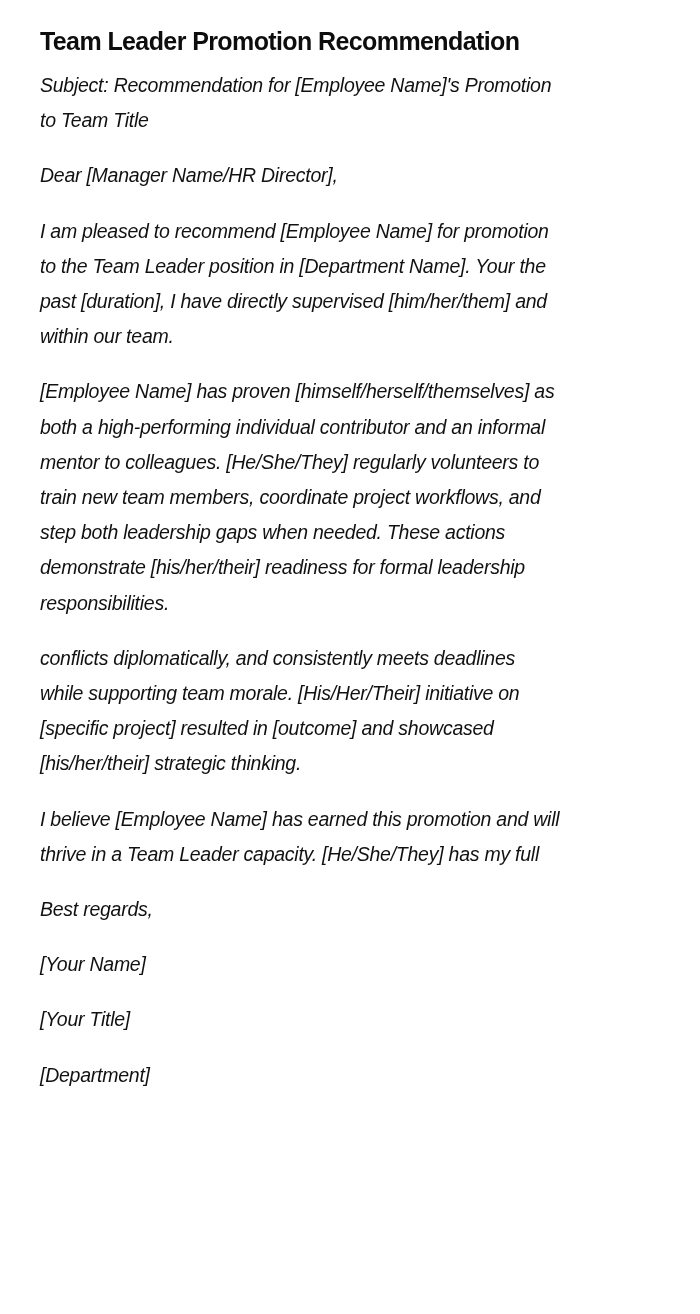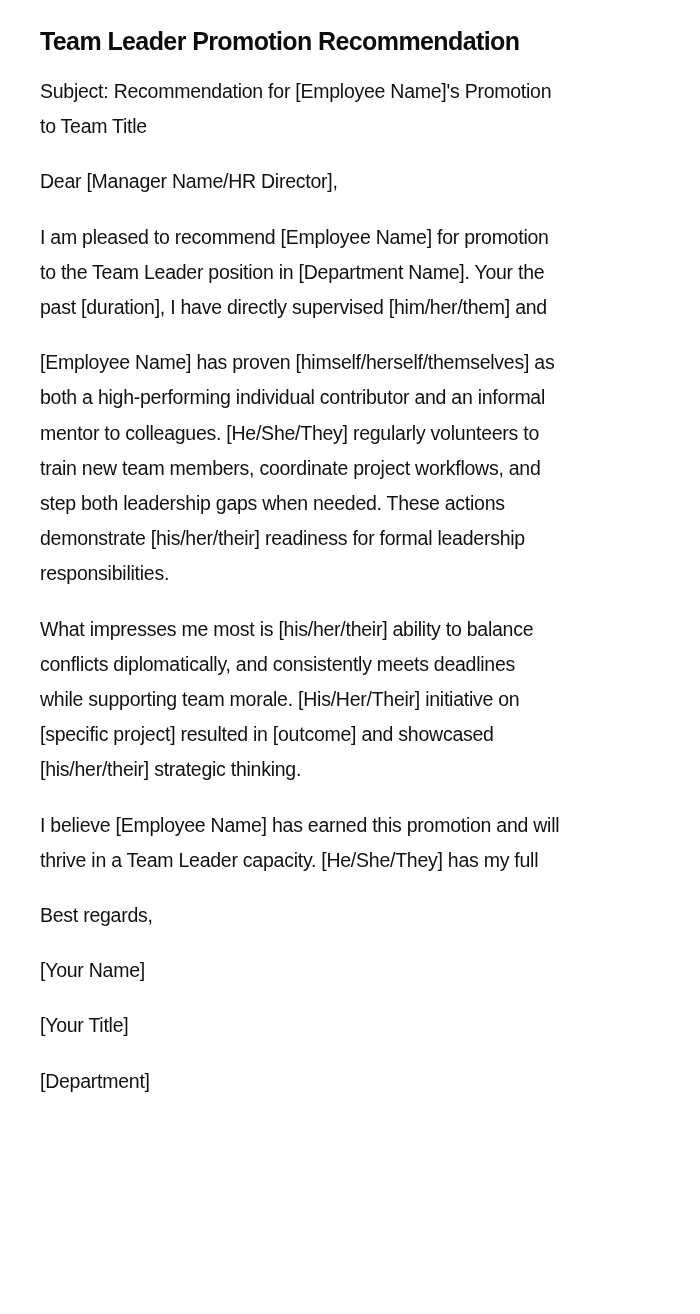--- a/index.html
+++ b/index.html
@@ -15,32 +15,33 @@
       font-family: "Liberation Sans", sans-serif;
     }
     .page {
       padding: 24px 40px 0 40px;
     }
     .title {
       font-size: 25px;
       font-weight: bold;
       letter-spacing: -0.6px;
       line-height: 34px;
-      margin: 0 0 16px 0;
+      margin: 0 0 10px 0;
       color: #0d0d0d;
     }
     .para {
       margin: 0 0 20px 0;
       font-size: 19.5px;
       line-height: 35.2px;
       letter-spacing: -0.25px;
     }
     .line {
       display: block;
       white-space: nowrap;
+      font-style: italic;
     }
   </style>
 </head>
 <body>
 
 <div class="page">
   <h1 class="title">Team Leader Promotion Recommendation</h1>
 
   <p class="para">
     <span class="line">Subject: Recommendation for [Employee Name]'s Promotion</span>
@@ -48,34 +49,34 @@
   </p>
 
   <p class="para">
     <span class="line">Dear [Manager Name/HR Director],</span>
   </p>
 
   <p class="para">
     <span class="line">I am pleased to recommend [Employee Name] for promotion</span>
     <span class="line">to the Team Leader position in [Department Name]. Your the</span>
     <span class="line">past [duration], I have directly supervised [him/her/them] and</span>
+    <span class="line">within our team.</span>
   </p>
 
   <p class="para">
     <span class="line">[Employee Name] has proven [himself/herself/themselves] as</span>
     <span class="line">both a high-performing individual contributor and an informal</span>
     <span class="line">mentor to colleagues. [He/She/They] regularly volunteers to</span>
     <span class="line">train new team members, coordinate project workflows, and</span>
     <span class="line">step both leadership gaps when needed. These actions</span>
     <span class="line">demonstrate [his/her/their] readiness for formal leadership</span>
     <span class="line">responsibilities.</span>
   </p>
 
   <p class="para">
-    <span class="line">What impresses me most is [his/her/their] ability to balance</span>
     <span class="line">conflicts diplomatically, and consistently meets deadlines</span>
     <span class="line">while supporting team morale. [His/Her/Their] initiative on</span>
     <span class="line">[specific project] resulted in [outcome] and showcased</span>
     <span class="line">[his/her/their] strategic thinking.</span>
   </p>
 
   <p class="para">
     <span class="line">I believe [Employee Name] has earned this promotion and will</span>
     <span class="line">thrive in a Team Leader capacity. [He/She/They] has my full</span>
   </p>

